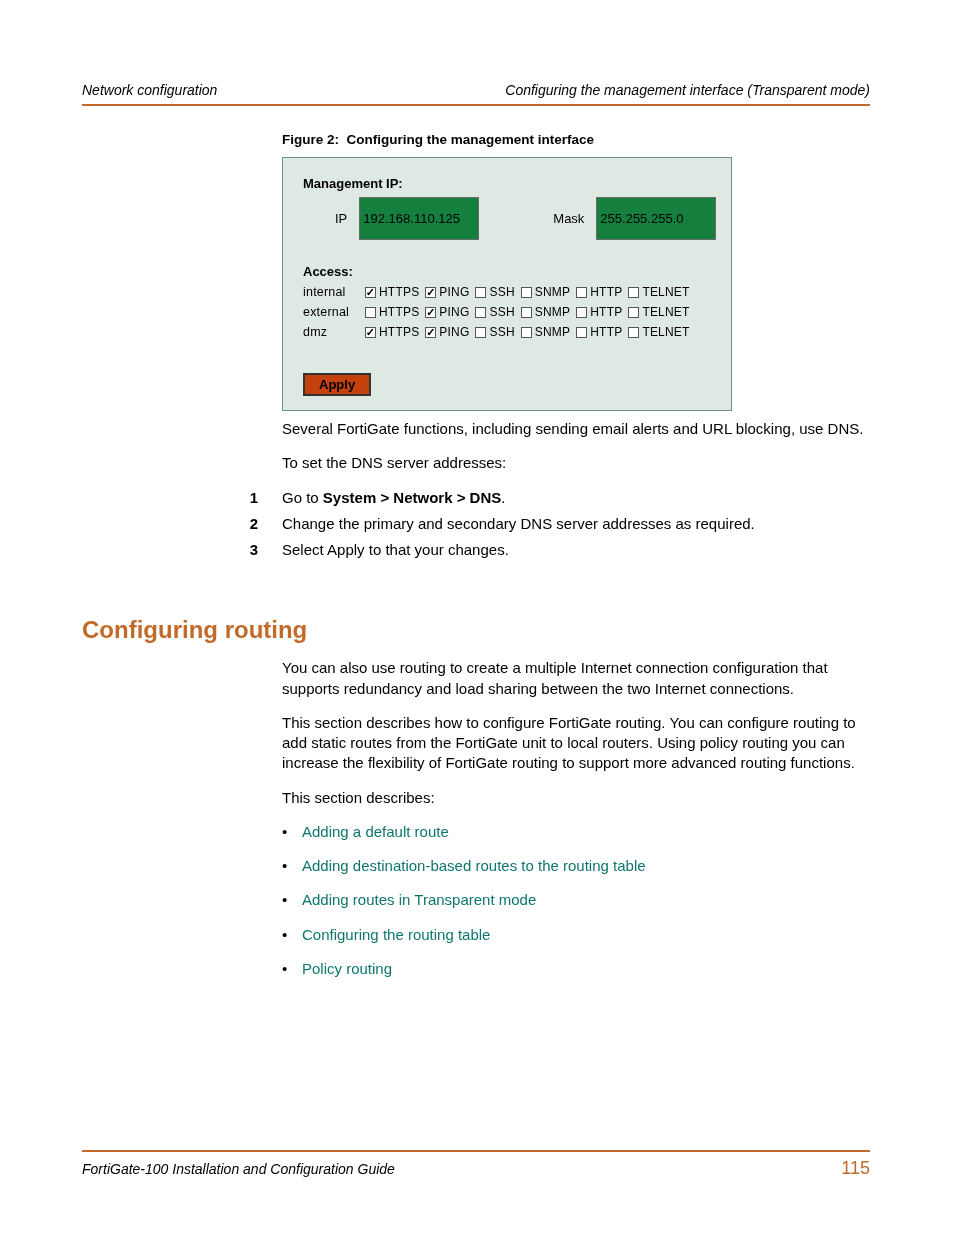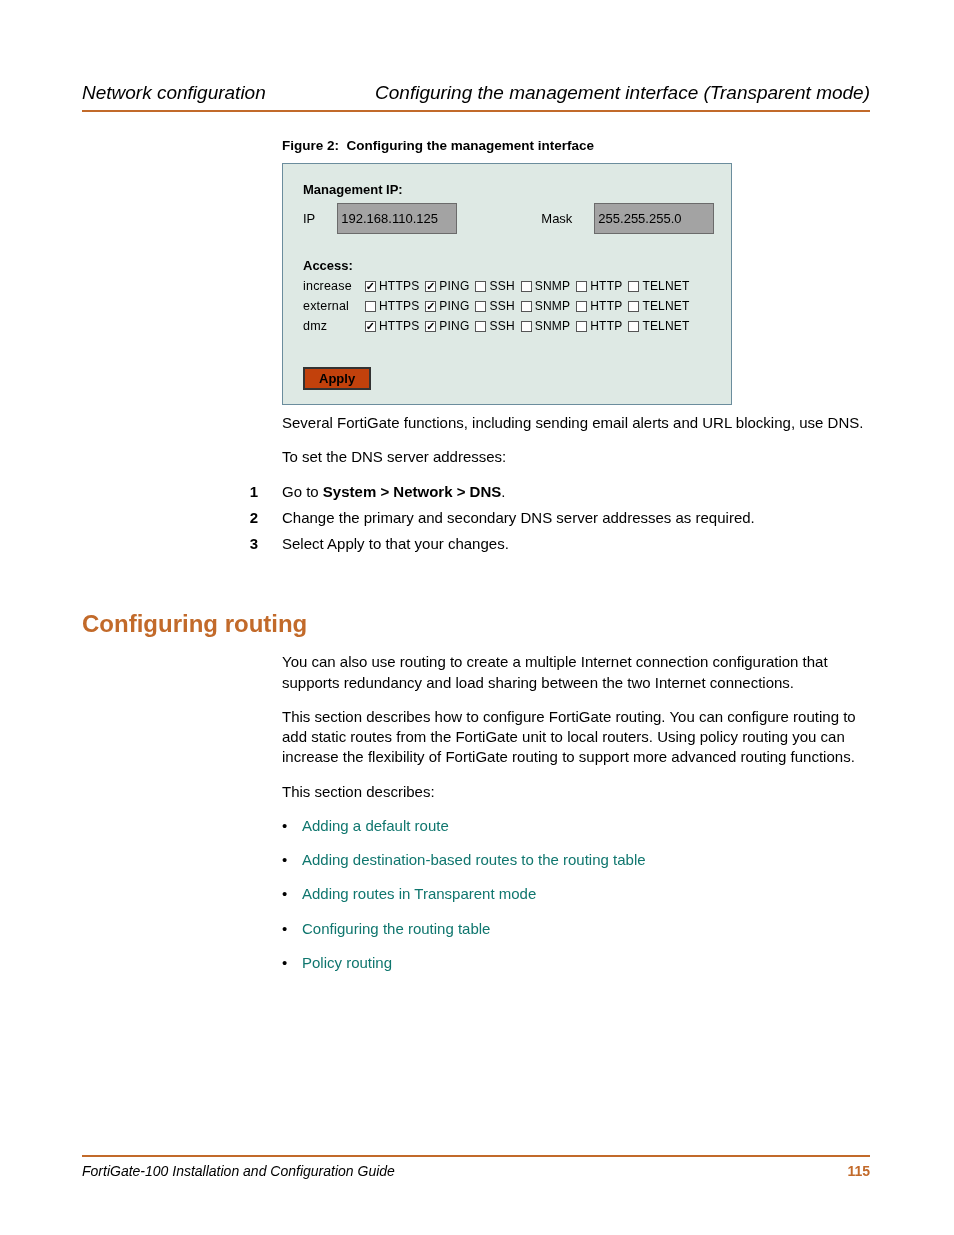--- a/index.html
+++ b/index.html
@@ -13,21 +13,21 @@
     width: 954px;
     height: 1235px;
     position: relative;
     box-sizing: border-box;
     padding: 82px 84px 0 82px;
   }
   .running-header {
     display: flex;
     justify-content: space-between;
     font-style: italic;
-    font-size: 19px;
+    font-size: 14px;
     color: #000;
     padding-bottom: 6px;
     border-bottom: 2px solid #c26a2a;
   }
   .figure-caption {
     font-size: 13.5px;
     font-weight: bold;
     margin: 26px 0 10px 200px;
   }
   .figure-box {
@@ -41,31 +41,32 @@
     font-size: 12.5px;
   }
   .figure-box .section-label {
     font-weight: bold;
     font-size: 13px;
     margin: 4px 0 6px 0;
   }
   .ip-row {
     display: flex;
     align-items: center;
-    gap: 22px;
+    gap: 12px;
     margin-bottom: 24px;
     font-size: 13px;
+    margin-left: 32px;
   }
   .ip-row .mask-label { margin-left: 62px; }
   .ip-row input {
     font-family: inherit;
     font-size: 13px;
-    background: #a3a3a3;
+    background: #15803d;
     border: 1px solid #6b6b6b;
-    padding: 6px 3px;
+    padding: 12px 3px;
     width: 112px;
     height: 17px;
   }
   .access-grid {
     font-size: 12.5px;
     letter-spacing: 0.2px;
   }
   .access-row {
     display: flex;
     align-items: center;
@@ -151,22 +152,22 @@
     border-top: 2px solid #c26a2a;
     padding-top: 6px;
     display: flex;
     justify-content: space-between;
     align-items: center;
     font-size: 14px;
   }
   .footer .ftitle { font-style: italic; }
   .footer .pnum {
     color: #c26a2a;
-    font-weight: bold;
-    font-size: 14px;
+    font-weight: normal;
+    font-size: 18px;
   }
 </style>
 </head>
 <body>
 
 <div class="page">
 
   <div class="running-header">
     <span>Network configuration</span>
     <span>Configuring the management interface (Transparent mode)</span>
@@ -180,21 +181,21 @@
     <div class="section-label">Management IP:</div>
     <div class="ip-row">
       <span>IP</span>
       <input type="text" value="192.168.110.125" style="">
       <span class="mask-label">Mask</span>
       <input type="text" value="255.255.255.0" style="">
     </div>
     <div class="section-label">Access:</div>
     <div class="access-grid" id="access-grid">
         <div class="access-row">
-          <span class="iface-label">increase</span>
+          <span class="iface-label">internal</span>
           <span class="cb checked"></span>
           <span class="proto">HTTPS</span>
           <span class="cb checked"></span>
           <span class="proto">PING</span>
           <span class="cb"></span>
           <span class="proto">SSH</span>
           <span class="cb"></span>
           <span class="proto">SNMP</span>
           <span class="cb"></span>
           <span class="proto">HTTP</span>

